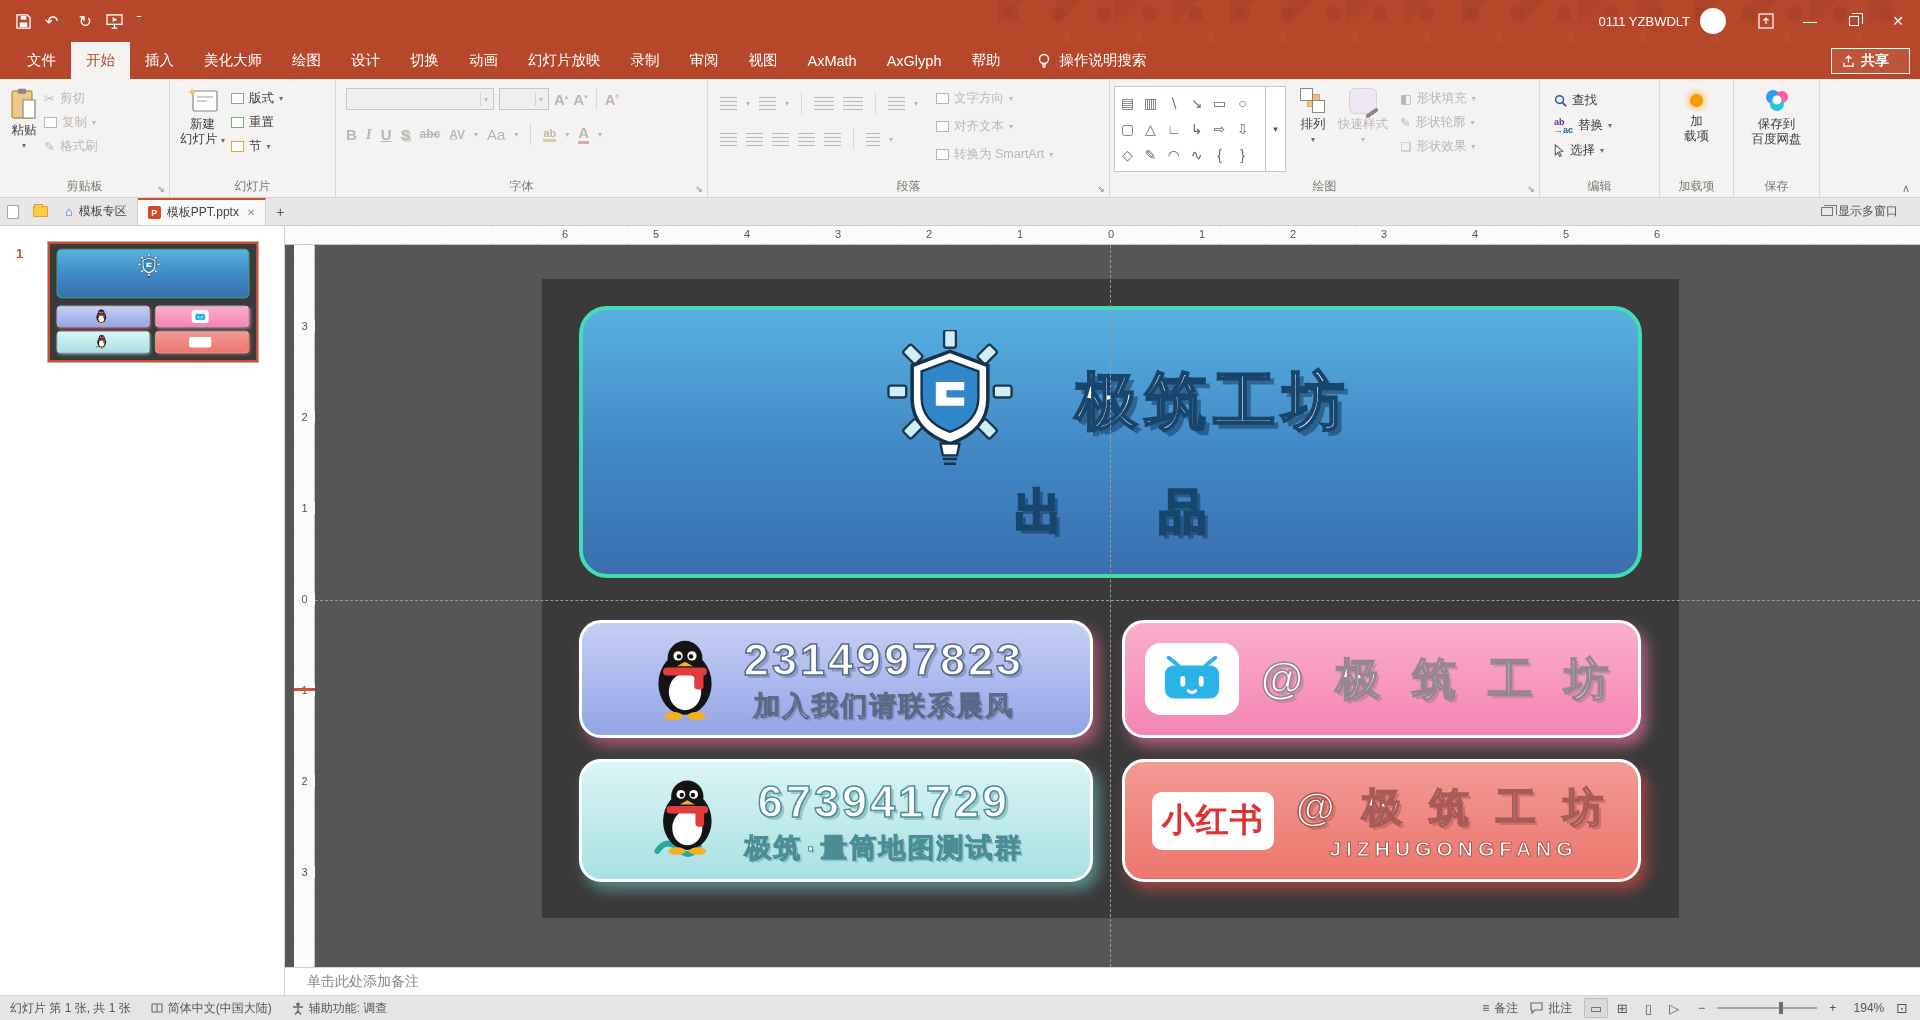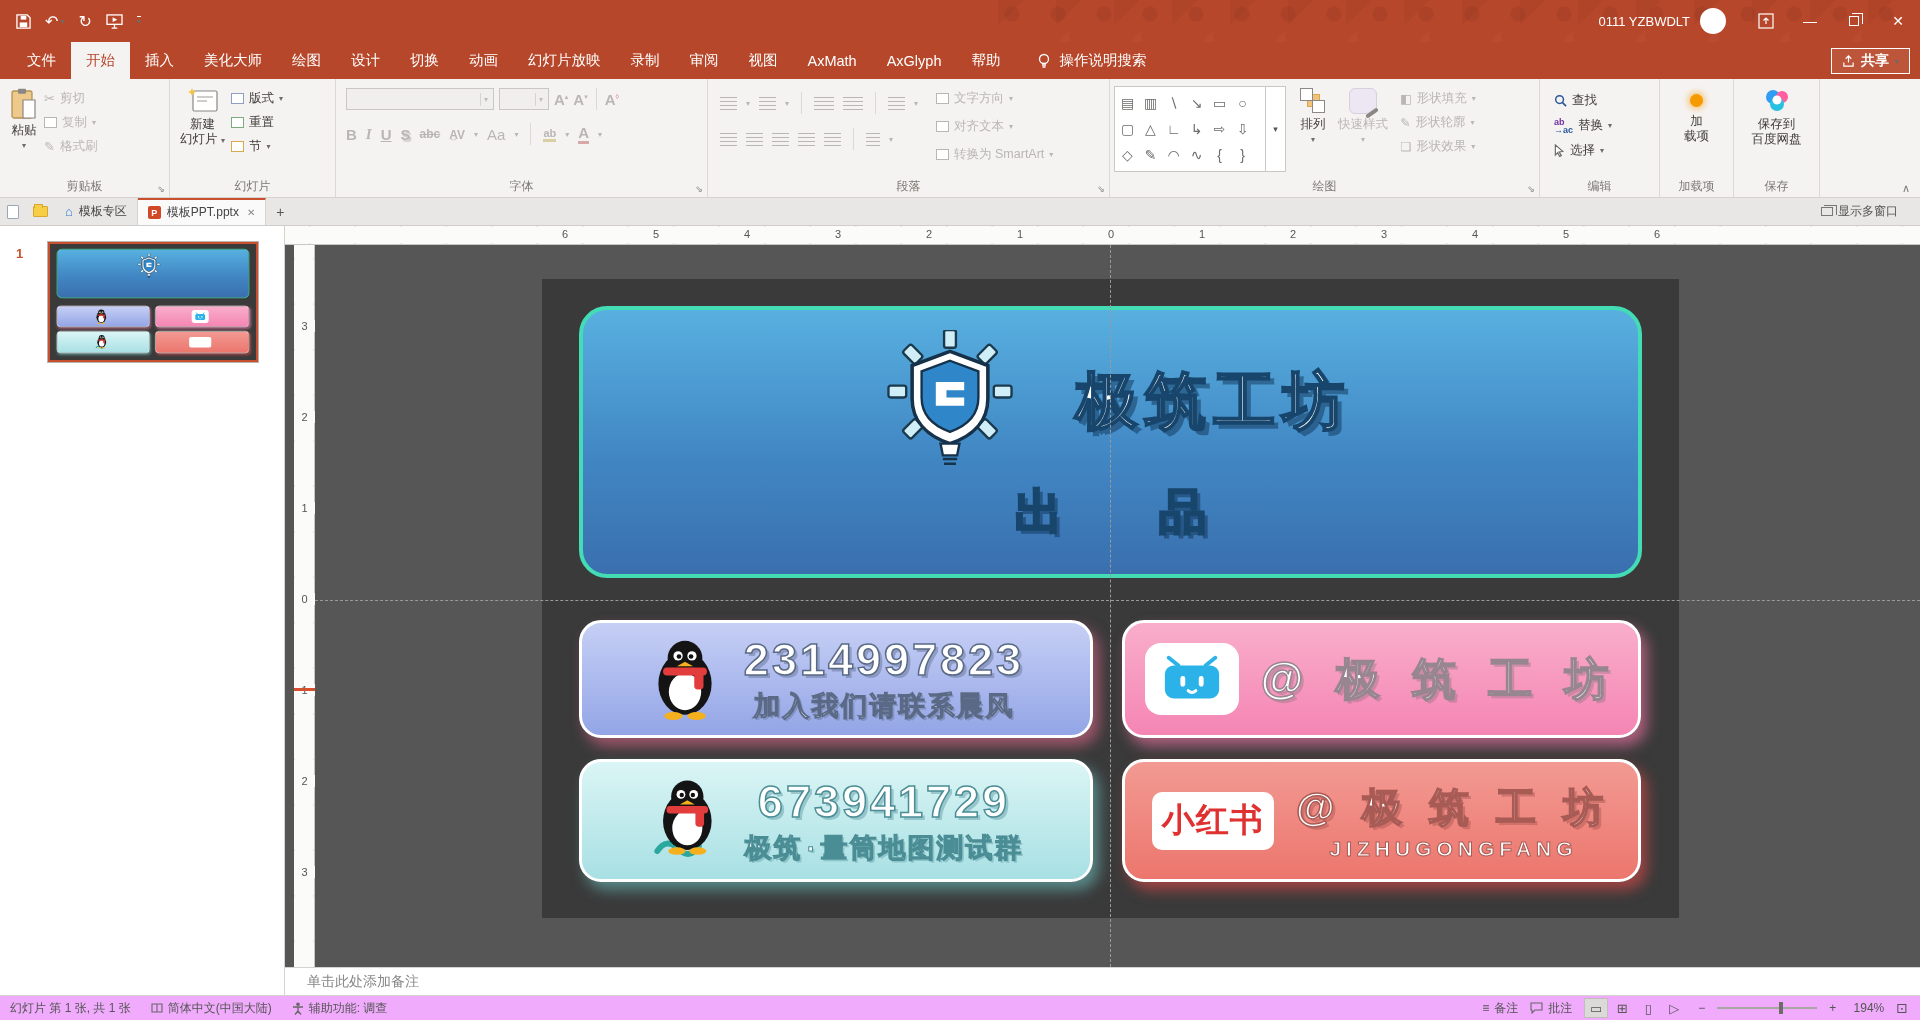--- a/index.html
+++ b/index.html
@@ -126,21 +126,21 @@
   .xhs{left:580px;top:480px;width:519px;height:123px;background:linear-gradient(180deg,#f29a93,#ec766d);box-shadow:6px 8px 14px rgba(230,75,75,.6);}
   .handle{font-size:44px;font-weight:900;color:#fff;letter-spacing:10px;-webkit-text-stroke:1.5px #97868f;text-shadow:3px 3px 0 rgba(130,110,120,.35);}
   .xhs .handle{font-size:40px;letter-spacing:8px;-webkit-text-stroke:1.5px #a85a54;text-shadow:3px 3px 0 rgba(150,70,65,.35);}
   .xhs .sub{font-size:21px;font-weight:900;color:#fff;letter-spacing:5px;-webkit-text-stroke:1px #a85a54;}
   .bili-ic{width:94px;height:72px;background:#fff;border-radius:16px;display:flex;align-items:center;justify-content:center;}
   .xhs-logo{width:122px;height:58px;background:#fff;border-radius:10px;display:flex;align-items:center;justify-content:center;
     font-size:33px;font-weight:900;color:#e03131;letter-spacing:1px;}
 
   
   .notesbar{position:absolute;left:285px;top:967px;right:0;height:28px;background:#fff;border-top:1px solid #d5d2cf;display:flex;align-items:center;padding-left:22px;font-size:14px;color:#888;}
-  .statusbar{position:absolute;left:0;top:995px;right:0;height:25px;background:#f0abfc;border-top:1px solid #d5d2cf;display:flex;align-items:center;font-size:12px;color:#555;}
+  .statusbar{position:absolute;left:0;top:995px;right:0;height:25px;background:#e5e5e5;border-top:1px solid #d5d2cf;display:flex;align-items:center;font-size:12px;color:#555;}
   .sb-left{display:flex;align-items:center;gap:20px;padding-left:10px;}
   .sb-item{display:flex;align-items:center;gap:5px;cursor:pointer;}
   .sb-right{margin-left:auto;display:flex;align-items:center;gap:12px;padding-right:12px;}
   .vicon{width:24px;height:20px;display:flex;align-items:center;justify-content:center;font-size:13px;color:#555;cursor:pointer;}
   .vicon.active{background:#dcdad8;border:1px solid #c0bdba;}
   .zoom-track{position:relative;width:100px;height:2px;background:#a8a5a2;cursor:pointer;}
   .zoom-thumb{position:absolute;left:62px;top:-5px;width:4px;height:12px;background:#6e6b68;}
   .zoom-pct{min-width:36px;text-align:right;}
 </style>
 </head>

